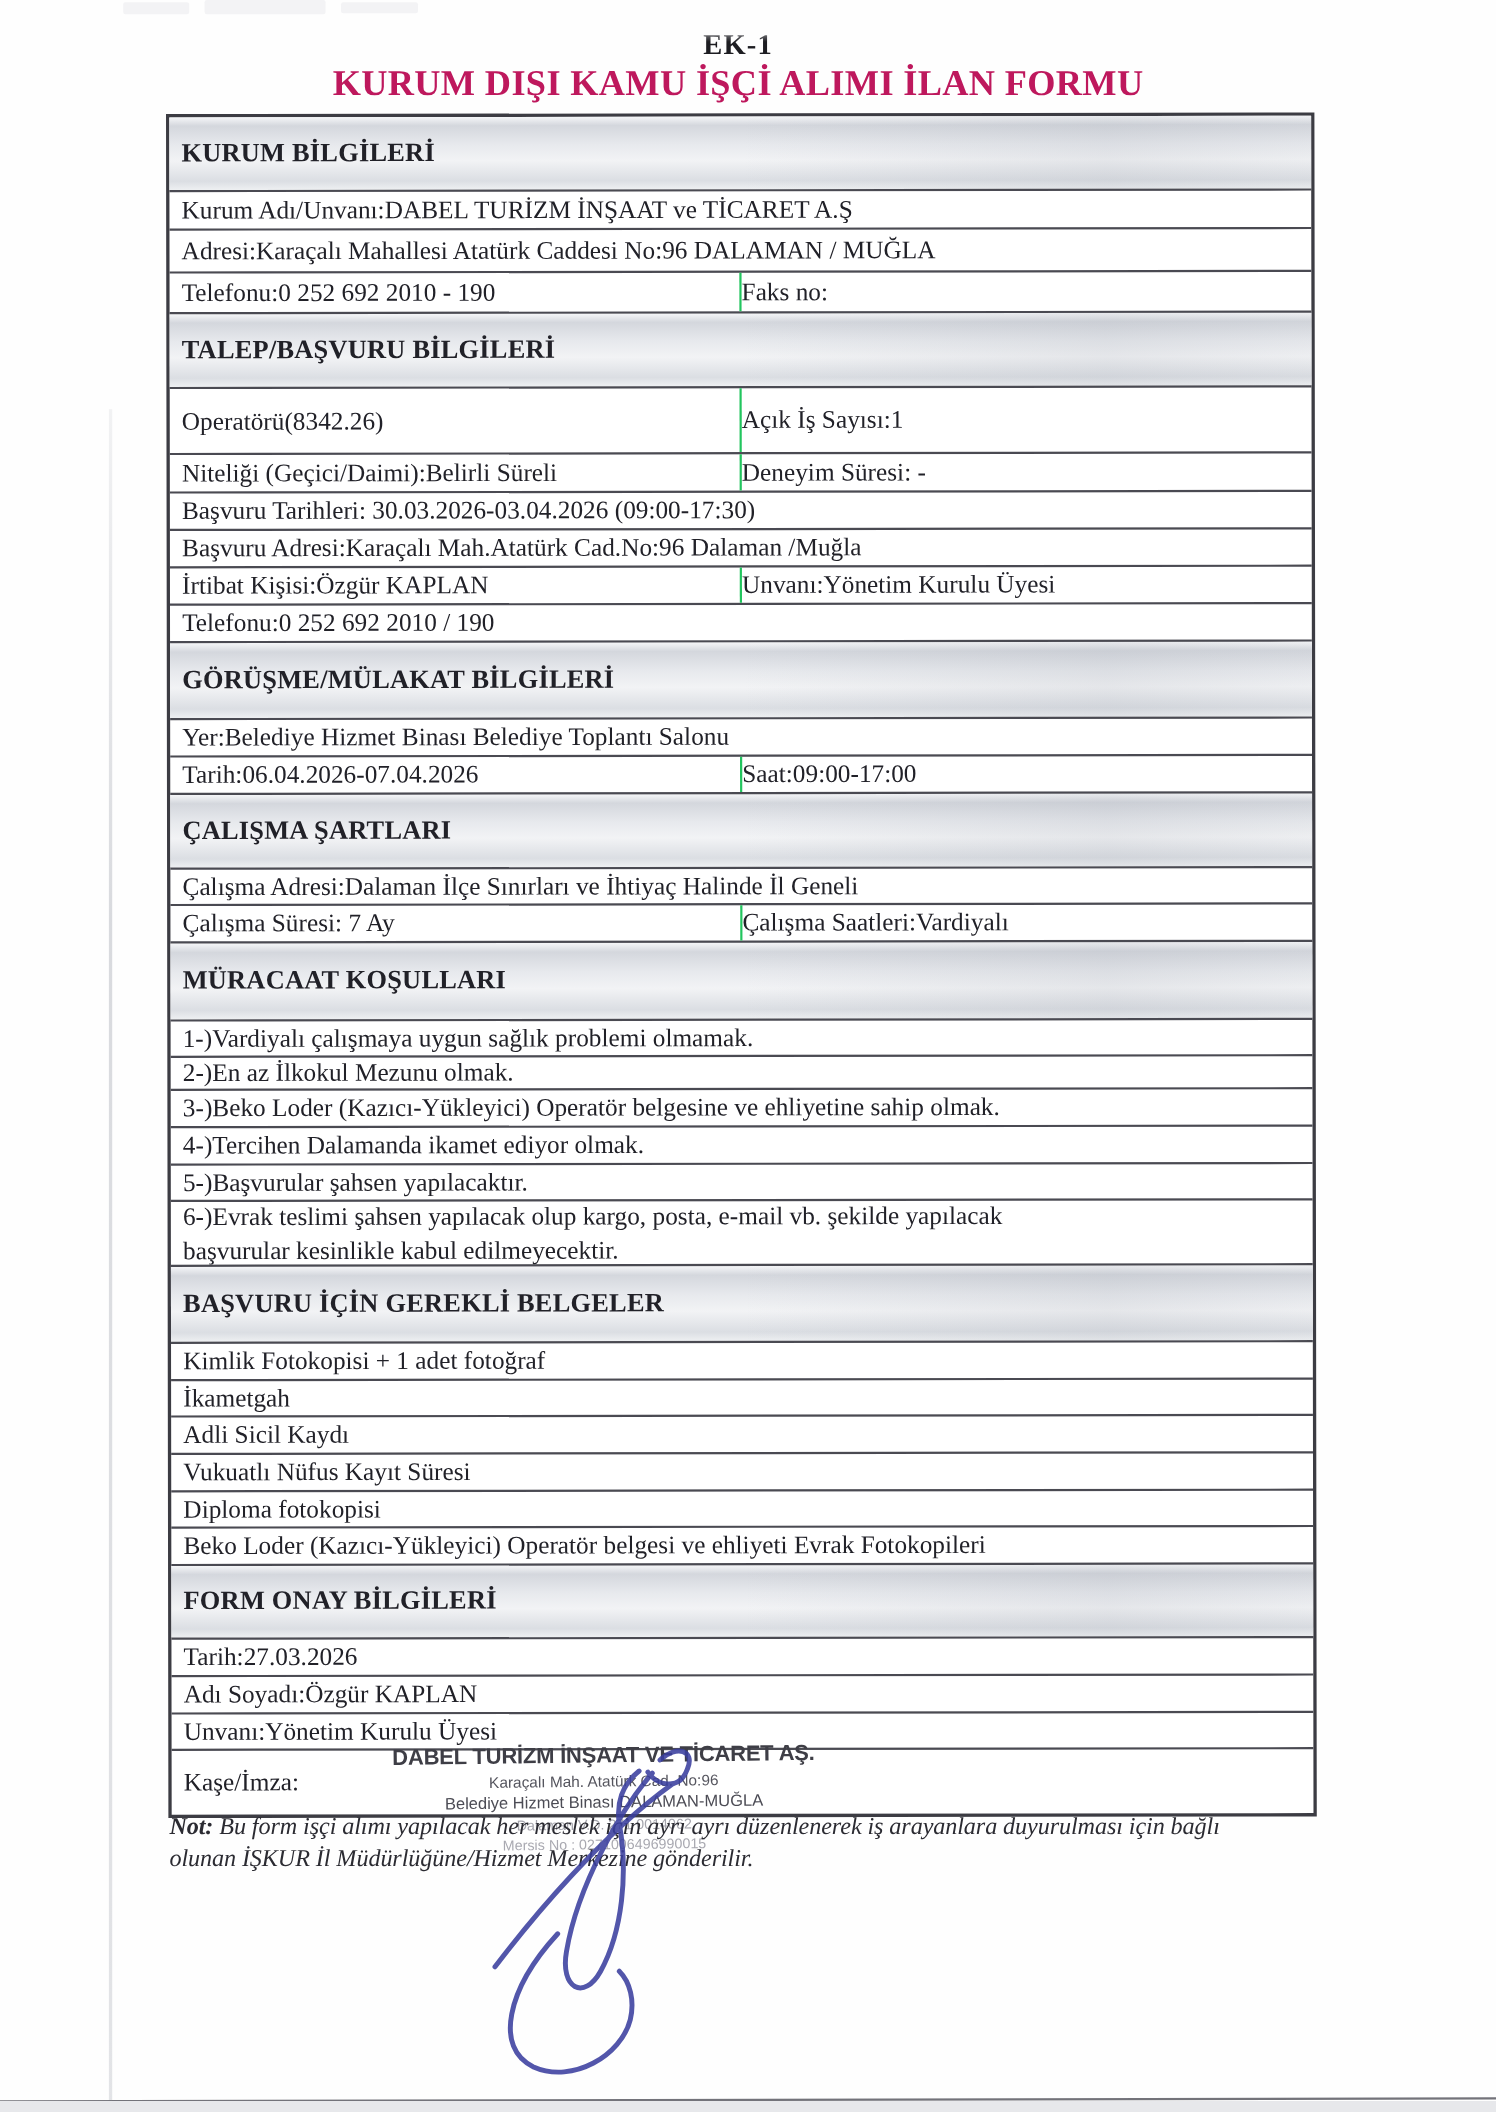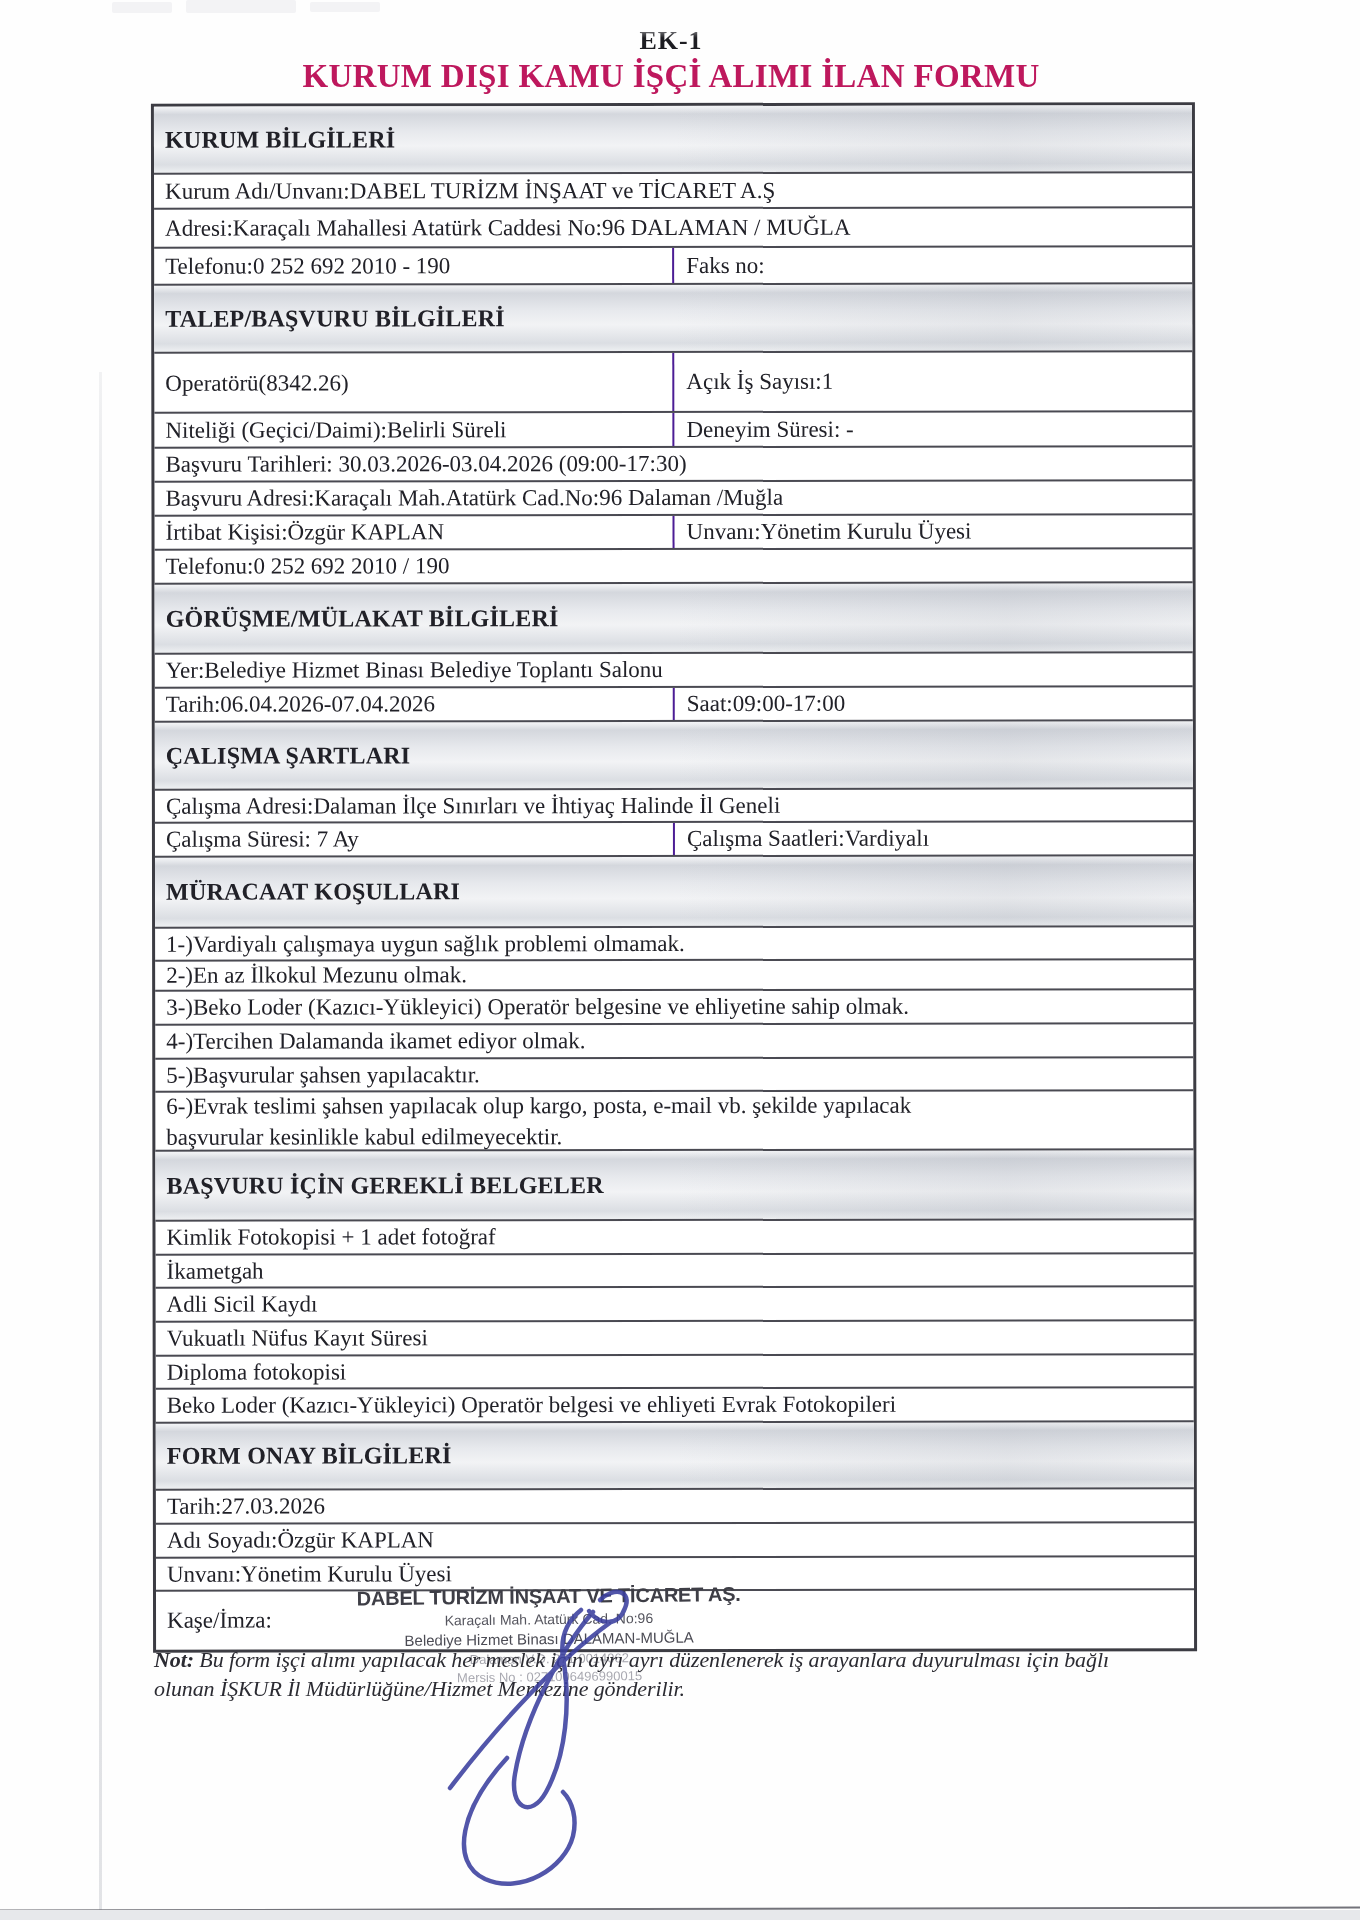--- a/index.html
+++ b/index.html
@@ -28,21 +28,21 @@
   .band{
     display:flex;align-items:center;padding-left:11px;
     font-weight:bold;font-size:24px;color:#212128;letter-spacing:.2px;
     background:
       linear-gradient(90deg,rgba(255,255,255,0) 50%,rgba(148,154,166,.14) 82%,rgba(148,154,166,.05) 100%),
       linear-gradient(180deg,#f5f6f8 0%,#d4d7dd 12%,#e7e9ed 38%,#f2f3f5 60%,#dbdee3 88%,#eef0f2 100%);
   }
   .row{display:flex;align-items:center;font-size:23px;color:#212128;}
   .row .cell-l{width:518px;padding-left:11px;box-sizing:border-box;}
   .row .cell-r{flex:1;align-self:stretch;display:flex;align-items:center;
-    border-left:2px solid #4c1d95;padding-left:12px;}
+    border-left:2px solid #22c55e;padding-left:0;}
   .row .cell-full{padding-left:11px;}
   .two-line{line-height:31px;}
   
   .kase-row{position:relative;}
   .stamp{
     position:absolute;left:168px;top:-6px;width:450px;text-align:center;
     font-family:"Liberation Sans","DejaVu Sans",sans-serif;transform:rotate(-0.6deg);z-index:1;
   }
   .stamp-line1{font-size:20px;font-weight:bold;color:#3e3e46;letter-spacing:-.2px;}
   .stamp-line2{margin-top:3px;font-size:14px;color:#55555e;}

